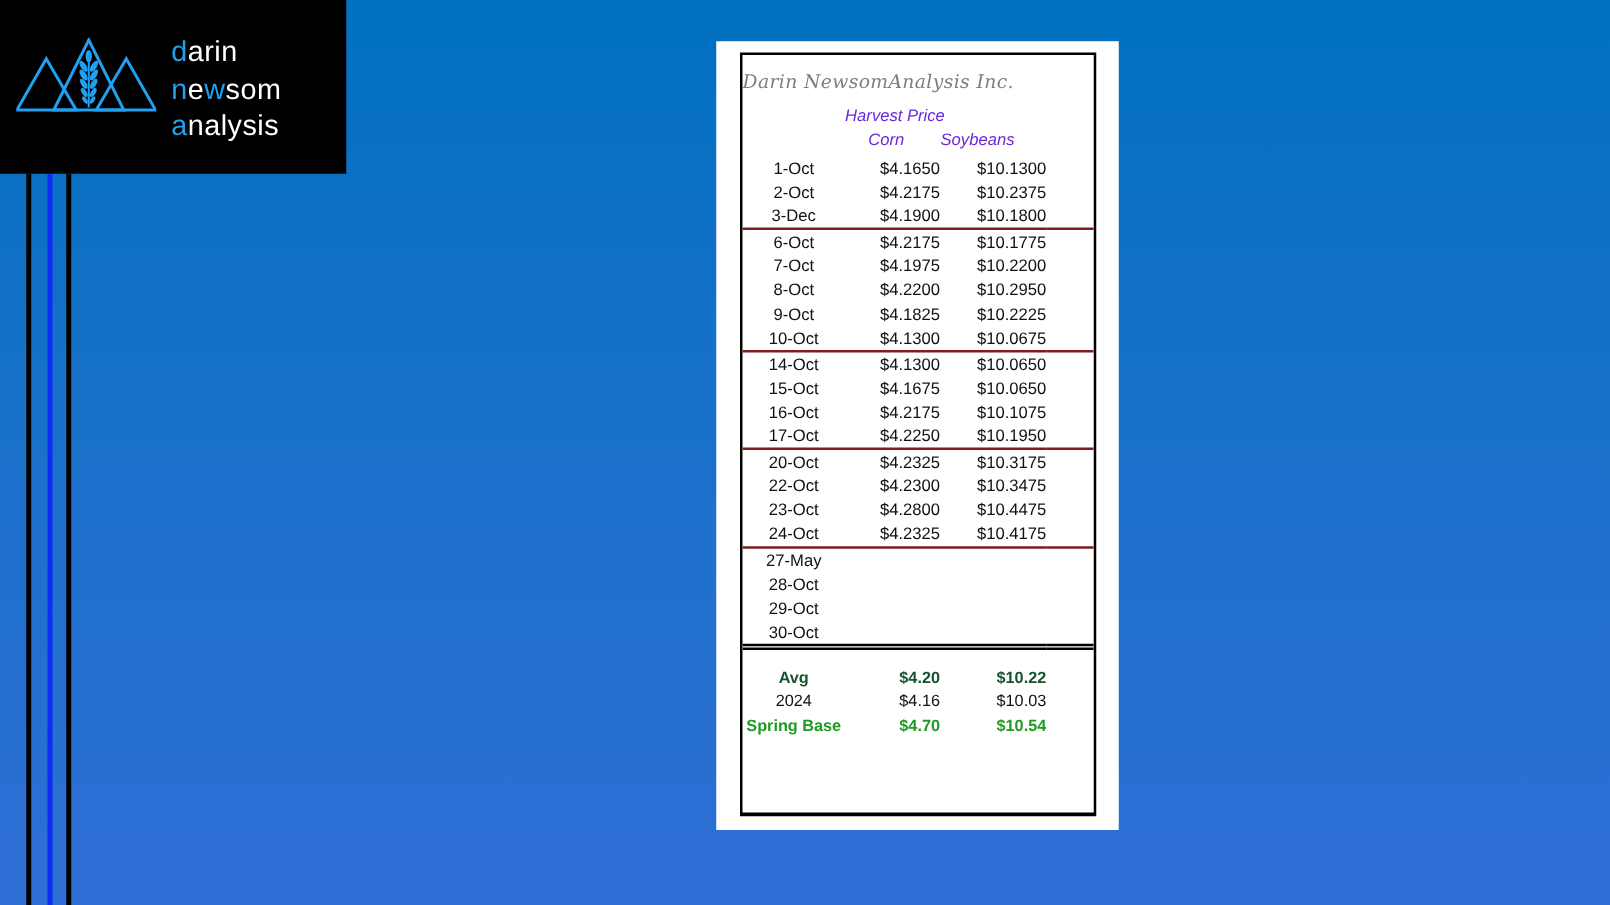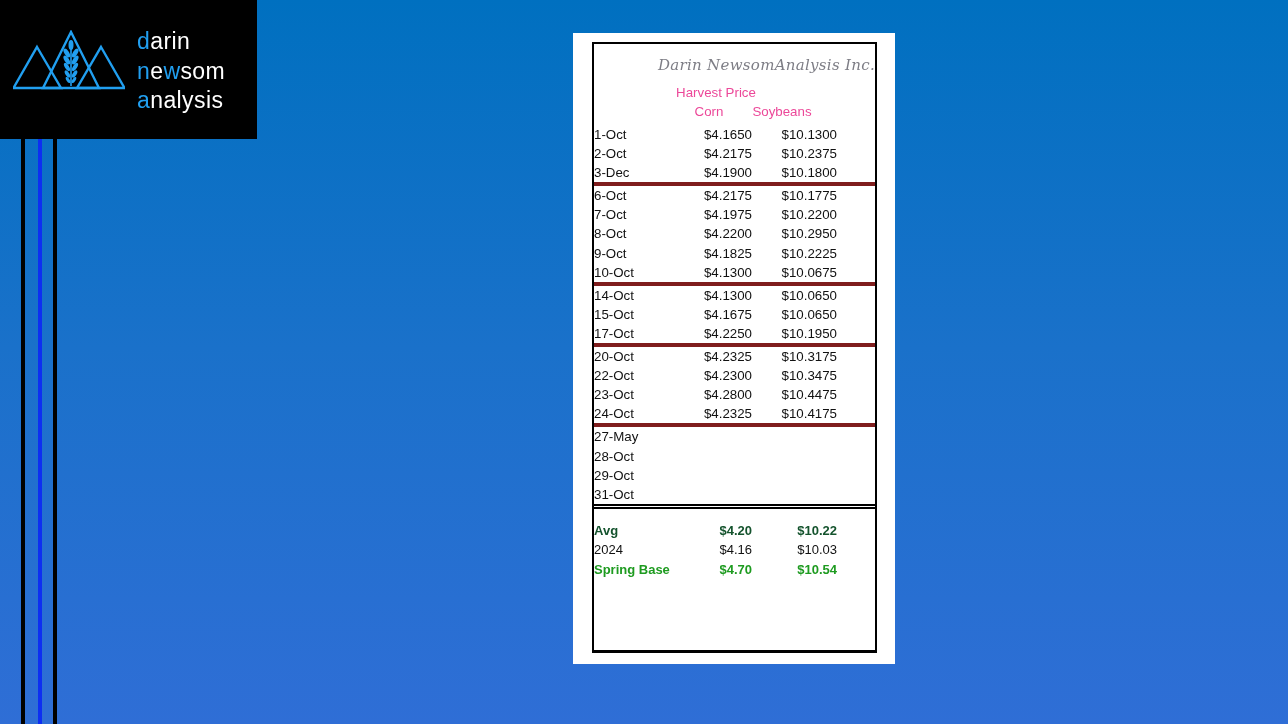--- a/index.html
+++ b/index.html
@@ -7,46 +7,46 @@
          background:linear-gradient(180deg,#0070c0 0%,#1a71ca 48%,#2f6ed6 100%);
          font-family:"Liberation Sans",sans-serif;}
 
   
   .stripe{position:absolute;top:139px;bottom:0;width:4px;}
   .stripe-b1{left:21px;background:#000;}
   .stripe-blue{left:38px;background:#0d2ef2;}
   .stripe-b2{left:53px;background:#000;}
 
   
-  .logo-box{position:absolute;left:0;top:0;width:257px;height:139px;background:#000;}
+  .logo-box{position:absolute;left:0;top:0;width:277px;height:139px;background:#000;}
   .logo-mark{position:absolute;left:13px;top:30px;}
   .brand{position:absolute;left:137px;top:27px;color:#fff;font-size:23px;
          line-height:29.5px;letter-spacing:0.4px;font-weight:400;}
   .accent{color:#219ff0;}
 
   
   .panel{position:absolute;left:573px;top:33px;width:322px;height:631px;background:#ffffff;}
   .sheet{position:absolute;left:19px;top:9px;width:285px;height:611px;box-sizing:border-box;
          border:2px solid #000;border-bottom-width:3px;overflow:hidden;background:#fff;}
-  .sheet-title{margin-top:12px;height:19px;line-height:19px;text-align:right;
+  .sheet-title{margin-top:12px;height:19px;line-height:19px;text-align:left;
                font-family:"DejaVu Serif",serif;font-style:italic;color:#7d7d85;
                font-size:15px;letter-spacing:0.3px;}
-  .hdr-line{position:relative;height:19px;font-size:13.3px;color:#ec4899;}
+  .hdr-line{position:relative;height:19px;font-size:13.3px;color:#6d28d9;font-style:italic;}
   .hdr-line.first{margin-top:8px;}
   .hdr-line span{position:absolute;top:0;line-height:19px;white-space:nowrap;transform:translateX(-50%);}
   .pos-sub{left:122px;}
   .pos-corn{left:115px;}
   .pos-soy{left:188px;}
 
   table.px{width:100%;border-collapse:collapse;table-layout:fixed;margin-top:4px;}
   table.px td{height:19.1px;line-height:19.1px;font-size:13.3px;color:#111;
               padding:0;white-space:nowrap;overflow:hidden;}
-  td.d{text-align:left;padding-right:5px;}
+  td.d{text-align:center;padding-right:5px;}
   td.v{text-align:right;padding-right:4px;}
-  tbody.sec{border-top:4px solid #7f1d1d;}
+  tbody.sec{border-top:2px solid #7f1d1d;}
   tbody.sum{border-top:5px double #000;}
   tbody.sum td{font-size:13px;}
   tr.spacer td{height:12px;line-height:12px;}
   tr.avg td{color:#14532d;font-weight:bold;}
   tr.spring td{color:#1e9b20;font-weight:bold;}
   tr.sumrow td{height:19.5px;line-height:19.5px;}
 </style>
 </head>
 <body>
 
@@ -167,20 +167,26 @@
               <td class="v">$10.0650</td>
               <td></td>
             </tr>
           <tr>
               <td class="d">15-Oct</td>
               <td class="v">$4.1675</td>
               <td class="v">$10.0650</td>
               <td></td>
             </tr>
           <tr>
+              <td class="d">16-Oct</td>
+              <td class="v">$4.2175</td>
+              <td class="v">$10.1075</td>
+              <td></td>
+            </tr>
+          <tr>
               <td class="d">17-Oct</td>
               <td class="v">$4.2250</td>
               <td class="v">$10.1950</td>
               <td></td>
             </tr>
         </tbody>
 
         <tbody class="sec">
           <tr>
               <td class="d">20-Oct</td>
@@ -221,21 +227,21 @@
               <td class="v"></td>
               <td></td>
             </tr>
           <tr>
               <td class="d">29-Oct</td>
               <td class="v"></td>
               <td class="v"></td>
               <td></td>
             </tr>
           <tr>
-              <td class="d">31-Oct</td>
+              <td class="d">30-Oct</td>
               <td class="v"></td>
               <td class="v"></td>
               <td></td>
             </tr>
         </tbody>
 
         <tbody class="sum">
           <tr class="spacer">
               <td colspan="4"></td>
             </tr>

